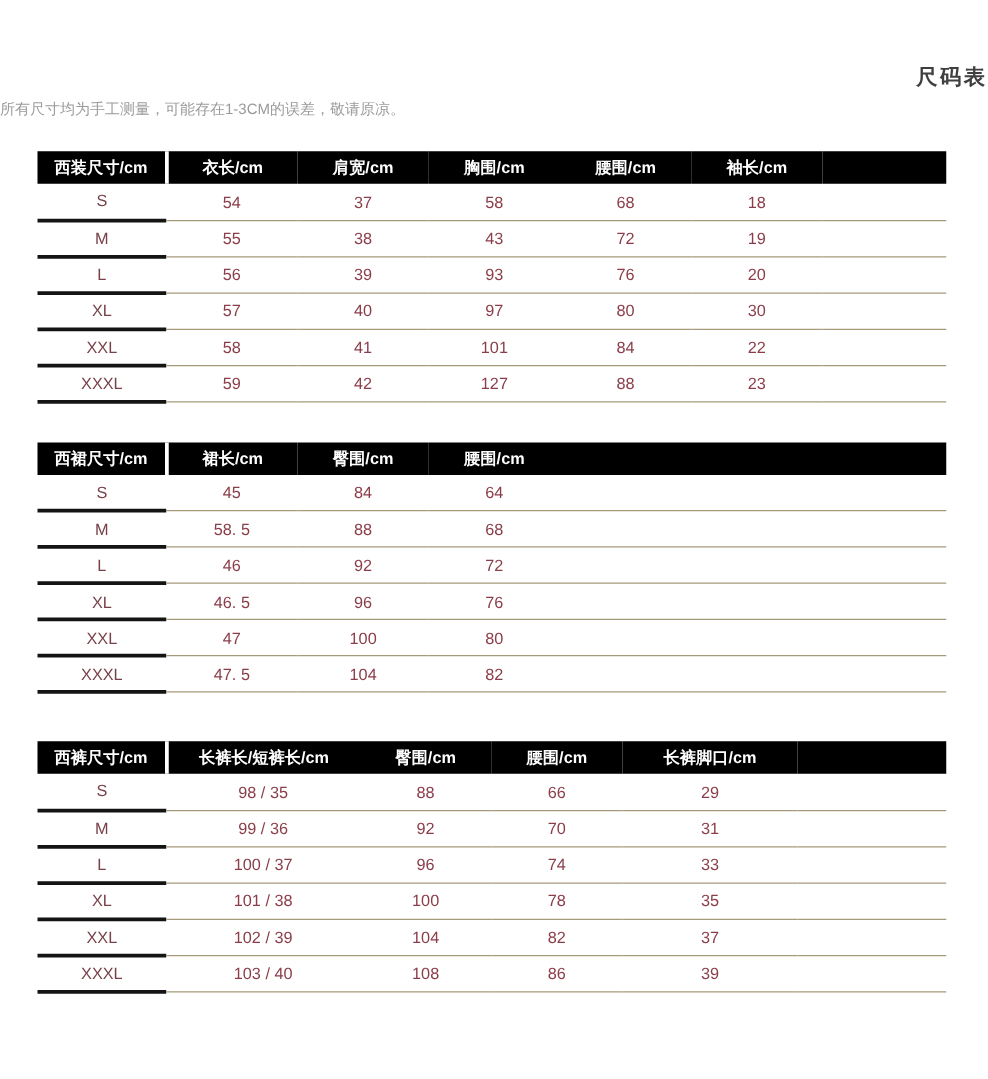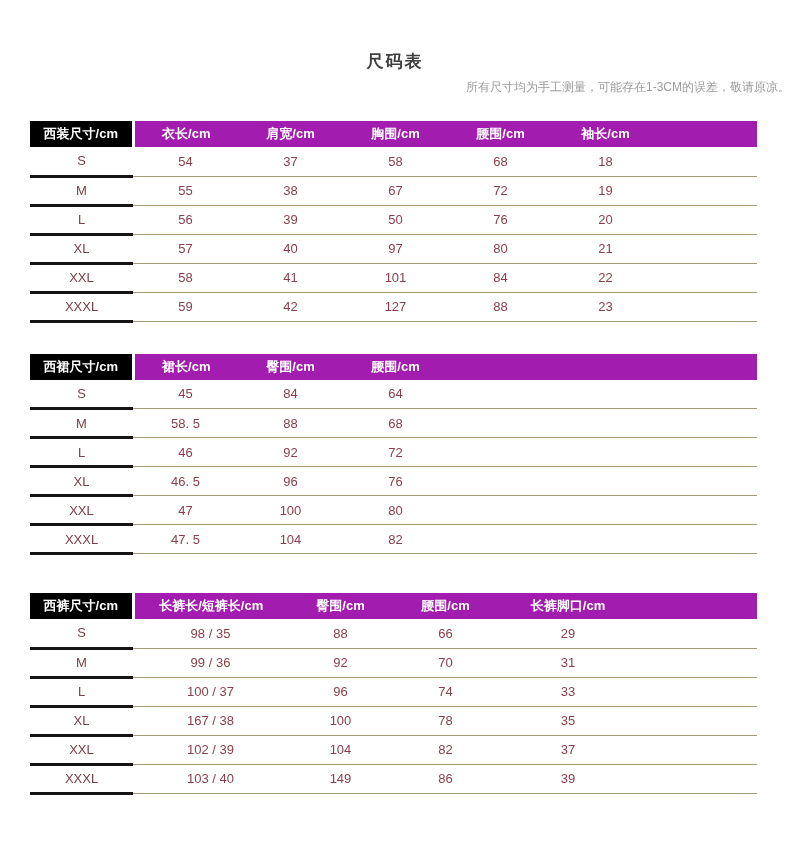--- a/index.html
+++ b/index.html
@@ -9,47 +9,47 @@
   }
   body {
     width: 790px;
     height: 863px;
     font-family: "Liberation Sans", "DejaVu Sans", sans-serif;
     overflow: hidden;
   }
   .page-title {
     margin: 0;
     padding-top: 52px;
-    text-align: center;
+    text-align: right;
     font-size: 17px;
     font-weight: bold;
     color: #3f3f3f;
     letter-spacing: 2px;
     line-height: 20px;
   }
   .page-subtitle {
     margin: 8px 0 0 0;
-    text-align: right;
+    text-align: left;
     font-size: 12px;
     color: #9b9b9b;
     line-height: 14px;
   }
   table.size-table {
     border-collapse: collapse;
     table-layout: fixed;
     margin-left: 30px;
     width: 727px;
   }
   table.size-table.t0 { margin-top: 27px; }
   table.size-table.t1 { margin-top: 31px; }
   table.size-table.t2 { margin-top: 38px; }
   .size-table tr { height: 29px; }
   .size-table thead tr { height: 26px; margin-left: 44px; }
   .size-table th {
-    background: #a21caf;
+    background: #000000;
     color: #ffffff;
     font-size: 13px;
     font-weight: bold;
     text-align: center;
     padding: 0;
     border: none;
   }
   .size-table th.label-cell {
     background: #000000;
     border-right: 3px solid #ffffff;
@@ -101,41 +101,41 @@
             <td>37</td>
             <td>58</td>
             <td>68</td>
             <td>18</td>
             <td></td>
           </tr>
           <tr>
             <td class="size-cell">M</td>
             <td>55</td>
             <td>38</td>
-            <td>67</td>
+            <td>43</td>
             <td>72</td>
             <td>19</td>
             <td></td>
           </tr>
           <tr>
             <td class="size-cell">L</td>
             <td>56</td>
             <td>39</td>
-            <td>50</td>
+            <td>93</td>
             <td>76</td>
             <td>20</td>
             <td></td>
           </tr>
           <tr>
             <td class="size-cell">XL</td>
             <td>57</td>
             <td>40</td>
             <td>97</td>
             <td>80</td>
-            <td>21</td>
+            <td>30</td>
             <td></td>
           </tr>
           <tr>
             <td class="size-cell">XXL</td>
             <td>58</td>
             <td>41</td>
             <td>101</td>
             <td>84</td>
             <td>22</td>
             <td></td>
@@ -252,38 +252,38 @@
           <tr>
             <td class="size-cell">L</td>
             <td>100 / 37</td>
             <td>96</td>
             <td>74</td>
             <td>33</td>
             <td></td>
           </tr>
           <tr>
             <td class="size-cell">XL</td>
-            <td>167 / 38</td>
+            <td>101 / 38</td>
             <td>100</td>
             <td>78</td>
             <td>35</td>
             <td></td>
           </tr>
           <tr>
             <td class="size-cell">XXL</td>
             <td>102 / 39</td>
             <td>104</td>
             <td>82</td>
             <td>37</td>
             <td></td>
           </tr>
           <tr>
             <td class="size-cell">XXXL</td>
             <td>103 / 40</td>
-            <td>149</td>
+            <td>108</td>
             <td>86</td>
             <td>39</td>
             <td></td>
           </tr>
         </tbody>
       </table>
     </div>
 </div>
 
 </body></html>

